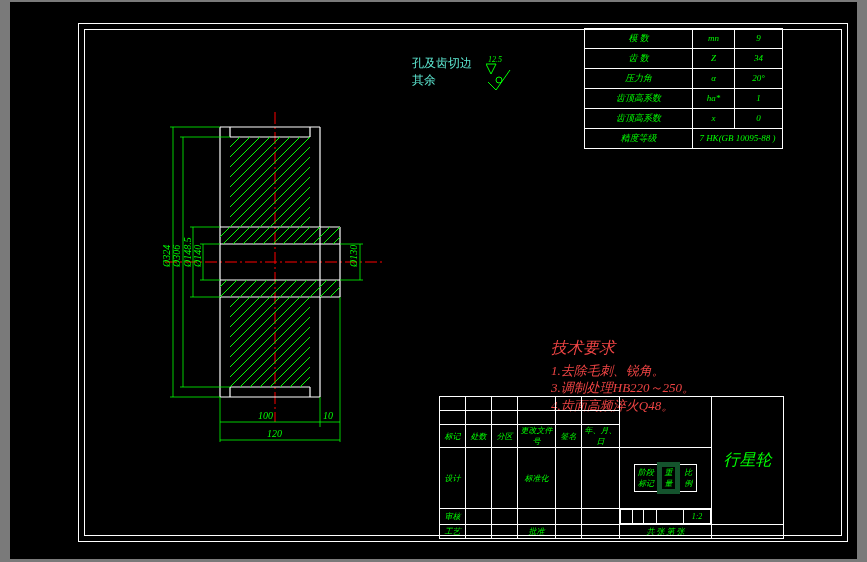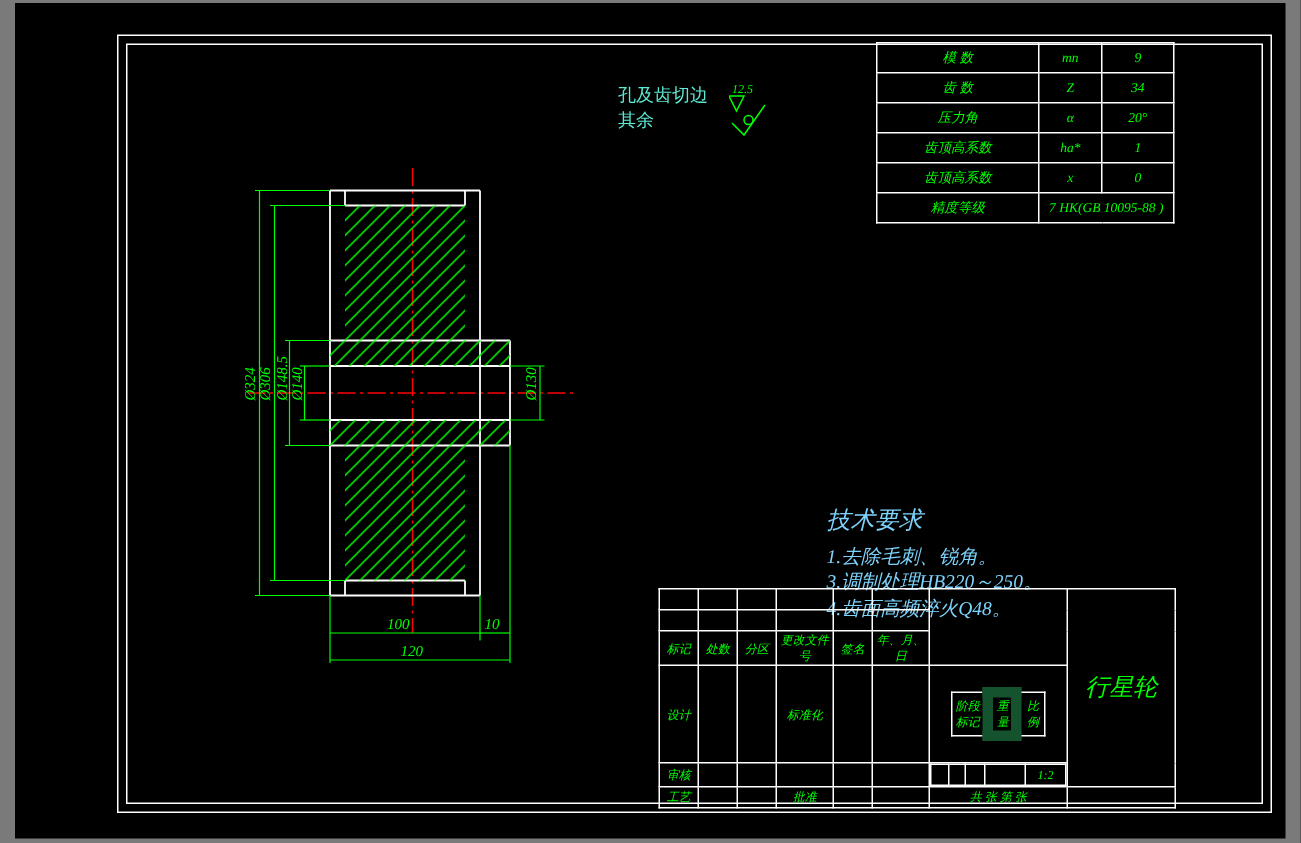--- a/index.html
+++ b/index.html
@@ -55,21 +55,21 @@
 }
 .surf-sym {
   position: absolute;
   font-size: 10px;
   color: #00ff00;
 }
 
 .tech-req {
   position: absolute;
   left: 541px; top: 335px;
-  color: #7dd3fc;
+  color: #ef4444;
   font-size: 13px;
   font-style: italic;
   line-height: 1.35;
 }
 .tech-req .title { font-size: 16px; margin-bottom: 3px; }
 
 .title-block {
   position: absolute;
   right: 73px; bottom: 20px;
   border-collapse: collapse;
@@ -274,21 +274,21 @@
           <td></td>
           <td></td>
       <td>标准化</td>
           <td></td>
           <td></td>
       <td style="padding:14px">
         <table style="border-collapse:collapse;width:100%;height:100%">
               <tbody>
                 <tr>
           <td style="border:1px solid #fff;width:40%;font-size:8px">阶段标记</td>
-          <td style="border:7px solid #14532d;width:30%;font-size:8px">重量</td>
+          <td style="border:5px solid #14532d;width:30%;font-size:8px">重量</td>
           <td style="border:1px solid #fff;width:30%;font-size:8px">比例</td>
         </tr>
               </tbody>
             </table>
       </td>
     </tr>
     <tr>
       <td>审核</td>
           <td></td>
           <td></td>

